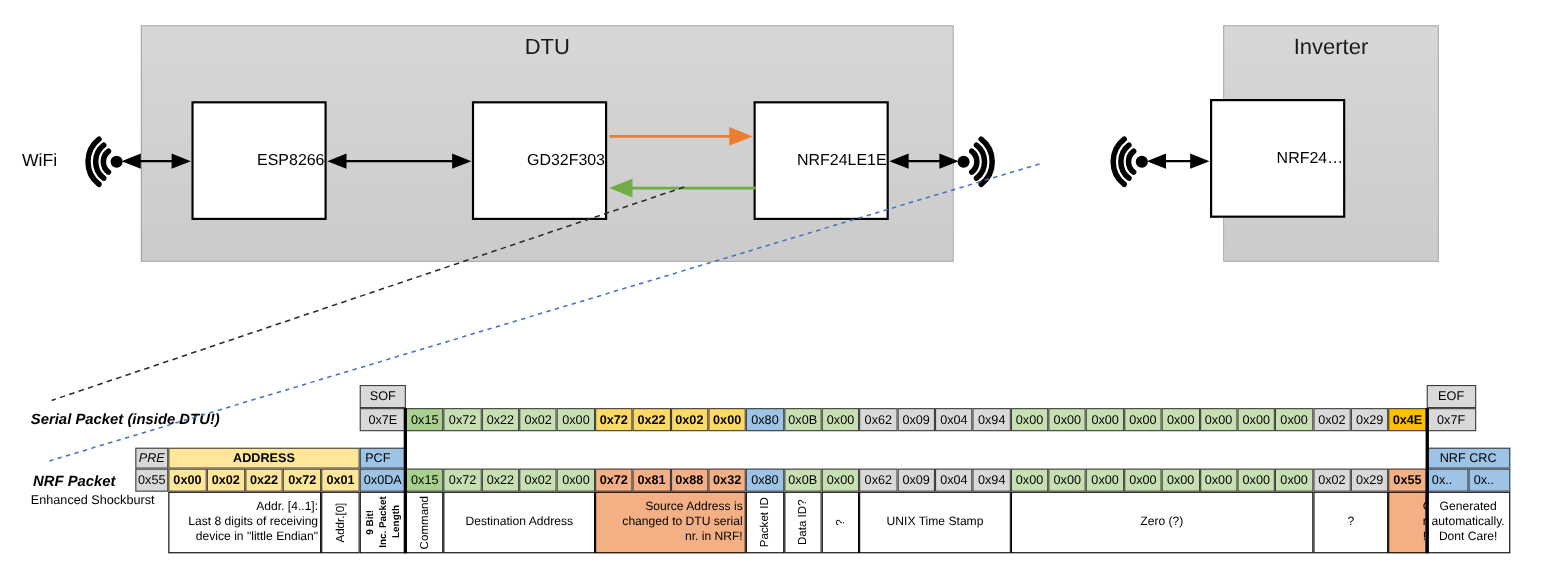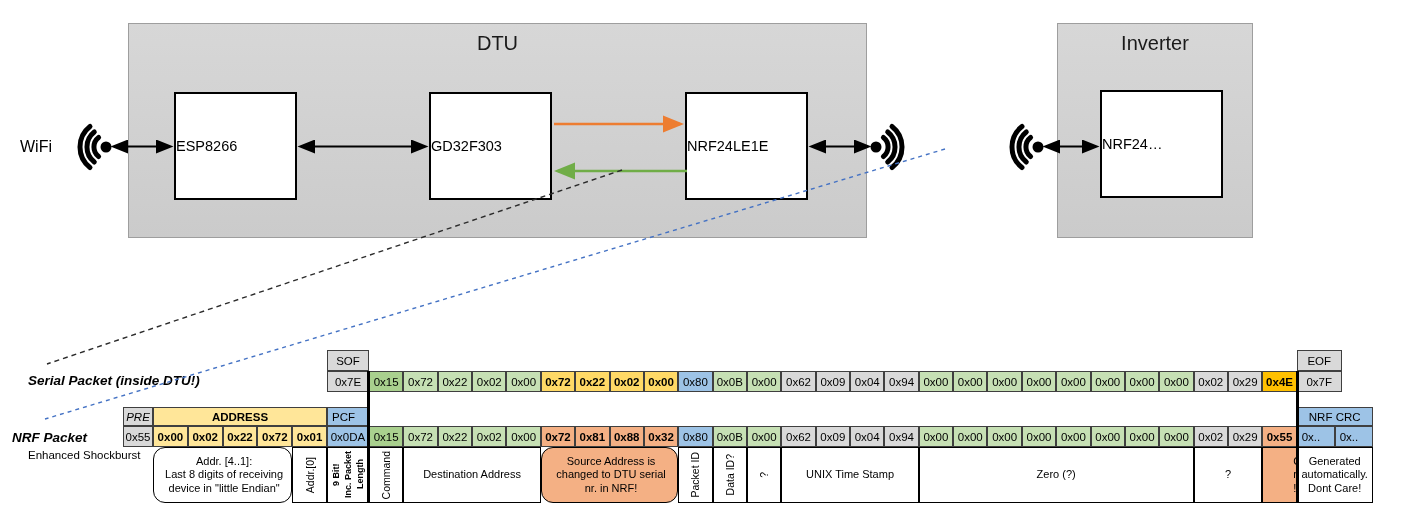--- a/index.html
+++ b/index.html
@@ -3,21 +3,21 @@
 <meta charset="utf-8">
 <style>
   html,body{margin:0;padding:0;background:#fff;}
   #stage{position:relative;width:1406px;height:523px;background:#ffffff;overflow:hidden;
          font-family:"Liberation Sans","DejaVu Sans",sans-serif;color:#000;}
 
   
   .graybox{position:absolute;background:linear-gradient(#d7d7d7,#cbcbcb);border:1px solid #9e9e9e;box-sizing:border-box;}
   .graytitle{position:absolute;width:100%;top:8px;text-align:center;font-size:20px;color:#1a1a1a;}
   .module{position:absolute;background:#fff;border:2px solid #000;box-sizing:border-box;
-          display:flex;align-items:center;justify-content:flex-start;font-size:14.5px;}
+          display:flex;align-items:center;justify-content:flex-end;font-size:14.5px;}
   #wifi-label{position:absolute;left:20px;top:138px;font-size:16px;}
   .wifiicon{position:absolute;width:52px;height:54px;}
 
   
   #overlay{position:absolute;left:0;top:0;z-index:10;pointer-events:none;}
 
   
   #serial-grid{position:absolute;left:327px;top:350px;display:grid;z-index:2;
     grid-template-columns:42px repeat(27,34.37px) 45px;grid-template-rows:21px 21px;}
   #nrf-grid{position:absolute;left:123px;top:407px;display:grid;z-index:2;
@@ -32,21 +32,21 @@
   .c-g2{background:#a9d08e;}
   .c-g {background:#c6e0b4;}
   .c-y {background:#ffd966;font-weight:bold;}
   .c-o {background:#ffc000;font-weight:bold;}
   .c-b {background:#9dc3e6;}
   .c-gr{background:#d9d9d9;}
   .c-s {background:#f4b084;font-weight:bold;}
 
   .ann{border:1.5px solid #000;box-sizing:border-box;background:#fff;font-size:11px;line-height:13.5px;
        display:flex;flex-direction:column;justify-content:center;text-align:center;white-space:pre-line;padding:1px 2px;}
-  .ann.left{text-align:center;padding-left:5px;border-radius:12px;}
+  .ann.left{text-align:right;padding-left:5px;}
   .ann.salmon{background:#f4b084;}
   .ann.vcell{flex-direction:row;align-items:center;padding:0;}
   .vt{writing-mode:vertical-rl;transform:rotate(180deg);font-size:10.5px;line-height:12px;
       white-space:pre-line;text-align:center;}
   .vt.small{font-size:9px;font-weight:bold;line-height:12px;}
 
   .rowlabel{position:absolute;font-size:13.5px;font-weight:bold;font-style:italic;z-index:3;}
   .sublabel{position:absolute;font-size:11.5px;z-index:3;}
   .connector{position:absolute;width:3px;background:#000;z-index:4;}
 </style>
@@ -61,21 +61,21 @@
   <div class="module" style="left:174px;top:92px;width:123px;height:108px;">
     <span>ESP8266</span>
   </div>
   <div class="module" style="left:429px;top:92px;width:123px;height:108px;">
     <span>GD32F303</span>
   </div>
   <div class="module" style="left:685px;top:92px;width:123px;height:108px;">
     <span>NRF24LE1E</span>
   </div>
 
-  <div class="graybox" style="left:1057px;top:23px;width:196px;height:215px;">
+  <div class="graybox" style="left:1112px;top:23px;width:196px;height:215px;">
     <div class="graytitle">Inverter</div>
   </div>
   <div class="module" style="left:1100px;top:90px;width:123px;height:108px;">
     <span>NRF24…</span>
   </div>
 
   <div id="wifi-label">WiFi</div>
 
   <svg class="wifiicon" style="left:62px;top:120px;" viewBox="0 0 52 54">
     <g transform="scale(-1,1) translate(-52,0)" stroke="#000" stroke-width="5" fill="none" stroke-linecap="round">
@@ -96,21 +96,21 @@
   <svg class="wifiicon" style="left:994px;top:120px;" viewBox="0 0 52 54">
     <g transform="scale(-1,1) translate(-52,0)" stroke="#000" stroke-width="5" fill="none" stroke-linecap="round">
       <circle cx="8" cy="27" r="5.5" fill="#000" stroke="none"></circle>
       <path d="M15.4 17.5 A12 12 0 0 1 15.4 36.5"></path>
       <path d="M19.7 12 A19 19 0 0 1 19.7 42"></path>
       <path d="M24 6.5 A26 26 0 0 1 24 47.5"></path>
     </g>
   </svg>
 
   <div class="rowlabel" style="left:28px;top:373px;">Serial Packet (inside DTU!)</div>
-  <div class="rowlabel" style="left:12px;top:430px;">NRF Packet</div>
+  <div class="rowlabel" style="left:30px;top:430px;">NRF Packet</div>
   <div class="sublabel" style="left:28px;top:449px;">Enhanced Shockburst</div>
 
   <div id="serial-grid">
     <div class="cell h-gr" style="grid-column:1;grid-row:1;">SOF</div>
     <div class="cell h-gr" style="grid-column:1;grid-row:2;">0x7E</div>
     <div class="cell h-gr" style="grid-column:29;grid-row:1;">EOF</div>
     <div class="cell h-gr" style="grid-column:29;grid-row:2;">0x7F</div>
   <div class="cell c-g2" style="grid-area: 2 / 2;">0x15</div>
       <div class="cell c-g" style="grid-area: 2 / 3;">0x72</div>
       <div class="cell c-g" style="grid-area: 2 / 4;">0x22</div>

